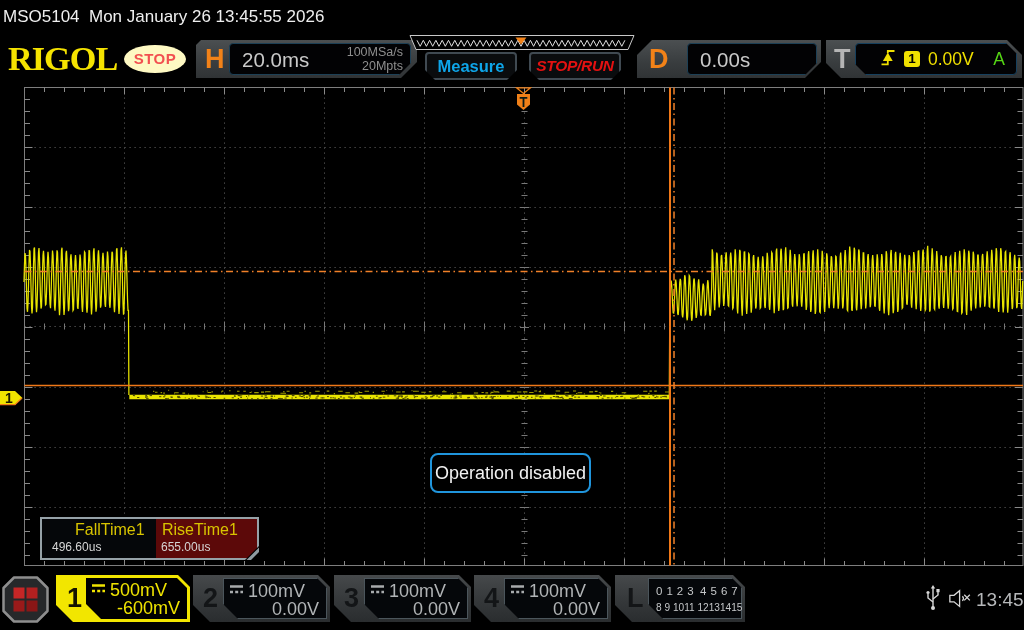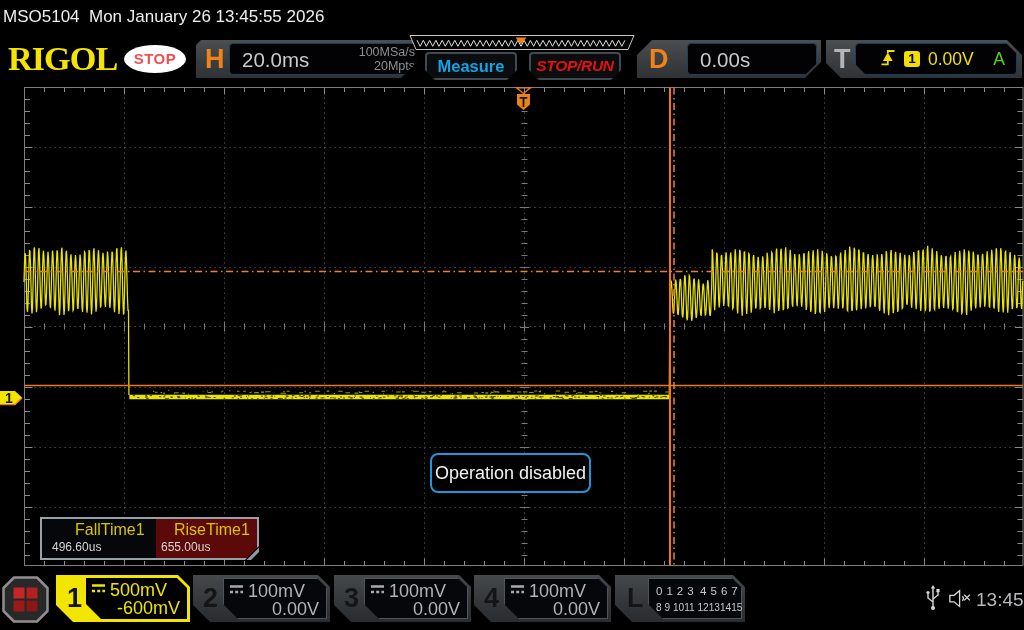--- a/index.html
+++ b/index.html
@@ -2,30 +2,30 @@
 <html><head><meta charset="utf-8">
 <style>
 html,body{margin:0;padding:0;background:#000;}
 body{width:1024px;height:630px;position:relative;overflow:hidden;
   font-family:"Liberation Sans",sans-serif;-webkit-font-smoothing:antialiased;}
 .abs{position:absolute;}
 #hdr1{left:3px;top:7px;font-size:17px;color:#efefef;letter-spacing:0px;}
 #rigol{left:8px;top:38px;font-family:"Liberation Serif",serif;font-weight:700;
   font-size:36px;color:#f5e300;letter-spacing:-1px;transform:scale(0.95,0.92);transform-origin:0 50%;}
 #stopbtn{left:124px;top:45px;width:62px;height:28px;border-radius:50%;
-  background:#ffffff;text-align:center;}
+  background:#fef9c3;text-align:center;}
 #stopbtn span{font-size:15px;font-weight:700;color:#f25050;line-height:28px;letter-spacing:0.5px;}
 .blk{background:linear-gradient(180deg,#4b4f51 0%,#3a3e40 55%,#303335 100%);}
 .inner{background:#020204;border:1px solid #1d4056;border-radius:4px;}
 .oletter{font-size:27px;font-weight:700;color:#f28218;line-height:30px;}
 #hblk{left:196px;top:40px;width:221px;height:38px;
   clip-path:polygon(5px 0,100% 0,100% calc(100% - 16px),calc(100% - 16px) 100%,0 100%,0 5px);}
 #hblk .oletter{position:absolute;left:9px;top:4px;}
 #hinner{position:absolute;left:33px;top:3px;width:180px;height:30px;
-  clip-path:polygon(0 0,100% 0,100% calc(100% - 12px),calc(100% - 12px) 100%,0 100%);padding-left:12px;}
+  clip-path:polygon(0 0,100% 0,100% calc(100% - 12px),calc(100% - 12px) 100%,0 100%);}
 .bigval{position:absolute;left:12px;top:4px;font-size:20.5px;color:#c9c9c9;}
 .smallval{position:absolute;right:7px;font-size:12.5px;color:#8f8f8f;}
 #dblk{left:637px;top:40px;width:184px;height:38px;
   clip-path:polygon(15px 0,100% 0,100% calc(100% - 16px),calc(100% - 16px) 100%,0 100%,0 15px);}
 #dblk .oletter{position:absolute;left:12px;top:4px;}
 #dinner{position:absolute;left:50px;top:3px;width:128px;height:30px;
   clip-path:polygon(0 0,100% 0,100% calc(100% - 12px),calc(100% - 12px) 100%,0 100%);}
 #tblk{left:826px;top:40px;width:196px;height:38px;
   clip-path:polygon(0 0,calc(100% - 15px) 0,100% 15px,100% 100%,15px 100%,0 calc(100% - 15px));}
 #tblk .tl{position:absolute;left:8px;top:4px;font-size:27px;font-weight:700;color:#b5b5b5;line-height:30px;}
@@ -156,21 +156,21 @@
   <path d="M0,322.6 h15 l7,-6.6" fill="none" stroke="#f07818" stroke-width="1.2"></path>
   <text x="9" y="321" font-size="14" font-weight="700" fill="#1a1a00" text-anchor="middle" font-family="Liberation Sans, sans-serif">1</text>
 </svg>
 
 <div class="abs" id="opdis"><span>Operation disabled</span></div>
 
 <div class="abs" id="measbox">
   <div class="rcell"></div>
   <div class="lab" style="left:33px;">FallTime1</div>
   <div class="val" style="left:10px;">496.60us</div>
-  <div class="lab" style="left:120px;margin-left:12px;">RiseTime1</div>
+  <div class="lab" style="left:120px;">RiseTime1</div>
   <div class="val" style="left:119px;">655.00us</div>
   <svg style="position:absolute;right:-2px;bottom:-2px;" width="14" height="14" viewBox="0 0 14 14">
     <polygon points="14,0 14,14 0,14" fill="#000"></polygon>
     <polygon points="1.5,14 14,1.5 14,6 6,14" fill="#8f9ba1"></polygon>
   </svg>
 </div>
 
 <svg class="abs" style="left:2px;top:576px;" width="47" height="47" viewBox="0 0 47 47">
   <path d="M12 1.5 H35 L45.5 12 V35 L35 45.5 H12 L1.5 35 V12 Z" fill="#26282a" stroke="#8e8e8e" stroke-width="2.5" stroke-linejoin="round"></path>
   <rect x="11.5" y="11.5" width="11" height="11" fill="#c62626"></rect>

